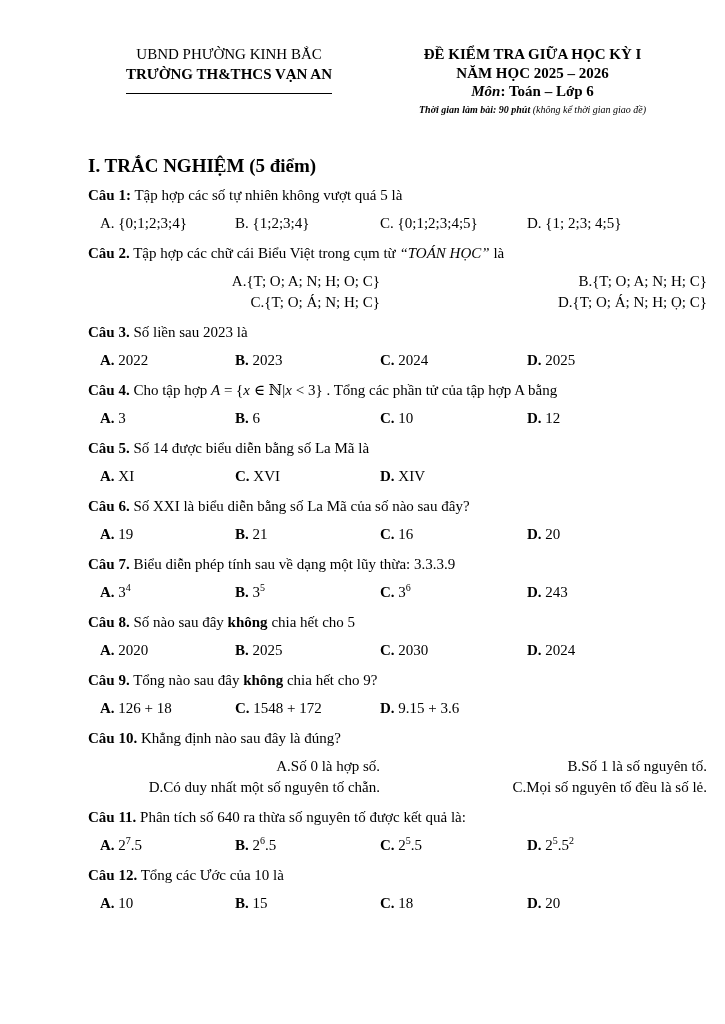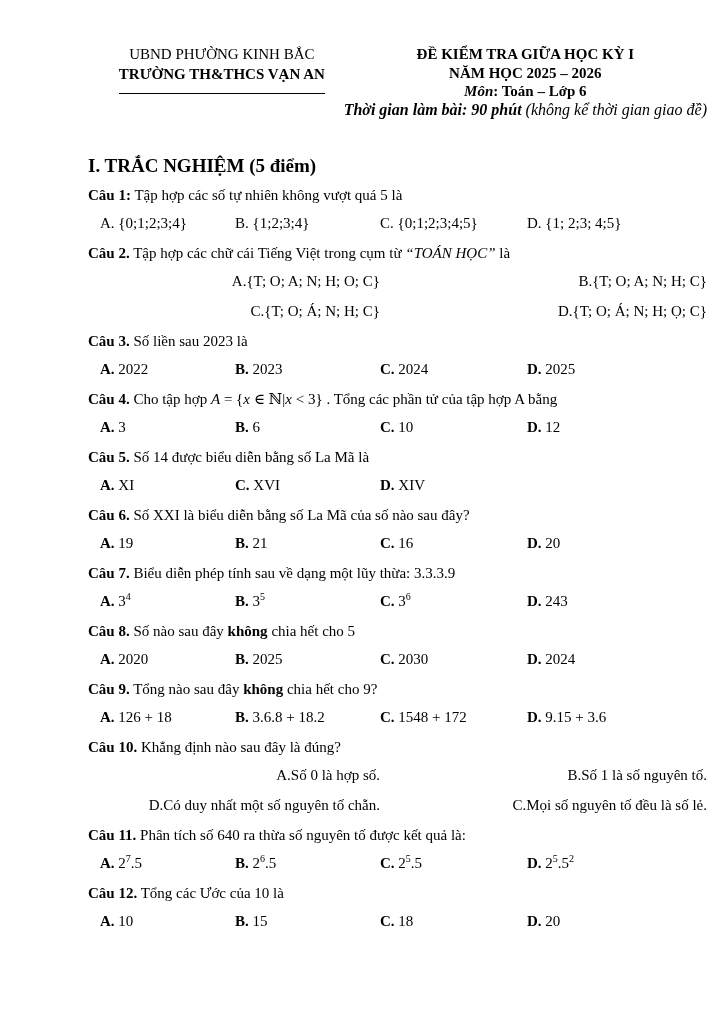--- a/index.html
+++ b/index.html
@@ -10,25 +10,25 @@
     font-size:15px;color:#000;background:#fff;overflow:hidden;
   }
   .header{display:flex;justify-content:flex-start;align-items:flex-start;}
   .h-left{width:270px;text-align:center;line-height:19px;margin-left:12px;}
   .h-left .school{font-weight:bold;margin-top:1px;}
   .h-left .school span{border-bottom:1px solid #000;padding-bottom:11px;}
   .h-right{width:365px;text-align:center;line-height:18.5px;}
   .b{font-weight:bold;}
   .i{font-style:italic;}
   .bi{font-weight:bold;font-style:italic;}
-  .time-line{font-size:16px;white-space:nowrap;}
+  .time-line{font-size:10px;white-space:nowrap;}
   .section-title{font-weight:bold;margin:36px 0 8px 0;font-size:19px;}
   .question .stem{line-height:21px;margin-bottom:7px;}
   .qlabel{font-weight:bold;}
-  .opts{display:grid;padding-left:12px;margin-bottom:9px;line-height:21px;row-gap:9px;}
+  .opts{display:grid;padding-left:12px;margin-bottom:9px;line-height:21px;}
   .opts.cols4{grid-template-columns:135px 145px 147px auto;}
   .opts.cols2{grid-template-columns:280px auto;text-align:right;}
   sup{font-size:10px;line-height:0;}
 </style>
 </head>
 <body>
 
 <div class="page">
   <div class="header">
     <div class="h-left">
@@ -49,21 +49,21 @@
       <div class="question">
         <div class="stem"><span class="qlabel">Câu 1:</span><span> Tập hợp các số tự nhiên không vượt quá 5 là</span></div>
         <div class="opts cols4">
           <div class="opt"><span>A.</span><span> {0;1;2;3;4}</span></div>
           <div class="opt"><span>B.</span><span> {1;2;3;4}</span></div>
           <div class="opt"><span>C.</span><span> {0;1;2;3;4;5}</span></div>
           <div class="opt"><span>D.</span><span> {1; 2;3; 4;5}</span></div>
         </div>
       </div>
       <div class="question">
-        <div class="stem"><span class="qlabel">Câu 2.</span><span> Tập hợp các chữ cái Tiếng Việt trong cụm từ </span><span class="i">“TOÁN HỌC”</span><span> là</span></div>
+        <div class="stem"><span class="qlabel">Câu 2.</span><span> Tập hợp các chữ cái Biểu Việt trong cụm từ </span><span class="i">“TOÁN HỌC”</span><span> là</span></div>
         <div class="opts cols2">
           <div class="opt"><span>A.</span><span>{T; O; A; N; H; O; C}</span></div>
           <div class="opt"><span>B.</span><span>{T; O; A; N; H; C}</span></div>
           <div class="opt"><span>C.</span><span>{T; O; Á; N; H; C}</span></div>
           <div class="opt"><span>D.</span><span>{T; O; Á; N; H; Ọ; C}</span></div>
         </div>
       </div>
       <div class="question">
         <div class="stem"><span class="qlabel">Câu 3.</span><span> Số liền sau 2023 là</span></div>
         <div class="opts cols4">
@@ -114,21 +114,20 @@
           <div class="opt"><span class="b">A.</span><span> 2020</span></div>
           <div class="opt"><span class="b">B.</span><span> 2025</span></div>
           <div class="opt"><span class="b">C.</span><span> 2030</span></div>
           <div class="opt"><span class="b">D.</span><span> 2024</span></div>
         </div>
       </div>
       <div class="question">
         <div class="stem"><span class="qlabel">Câu 9.</span><span> Tổng nào sau đây </span><span class="b">không</span><span> chia hết cho 9?</span></div>
         <div class="opts cols4">
           <div class="opt"><span class="b">A.</span><span> 126 + 18</span></div>
-          <div class="opt"><span class="b">B.</span><span> 3.6.8 + 18.2</span></div>
           <div class="opt"><span class="b">C.</span><span> 1548 + 172</span></div>
           <div class="opt"><span class="b">D.</span><span> 9.15 + 3.6</span></div>
         </div>
       </div>
       <div class="question">
         <div class="stem"><span class="qlabel">Câu 10.</span><span> Khẳng định nào sau đây là đúng?</span></div>
         <div class="opts cols2">
           <div class="opt"><span>A.</span><span>Số 0 là hợp số.</span></div>
           <div class="opt"><span>B.</span><span>Số 1 là số nguyên tố.</span></div>
           <div class="opt"><span>D.</span><span>Có duy nhất một số nguyên tố chẵn.</span></div>

